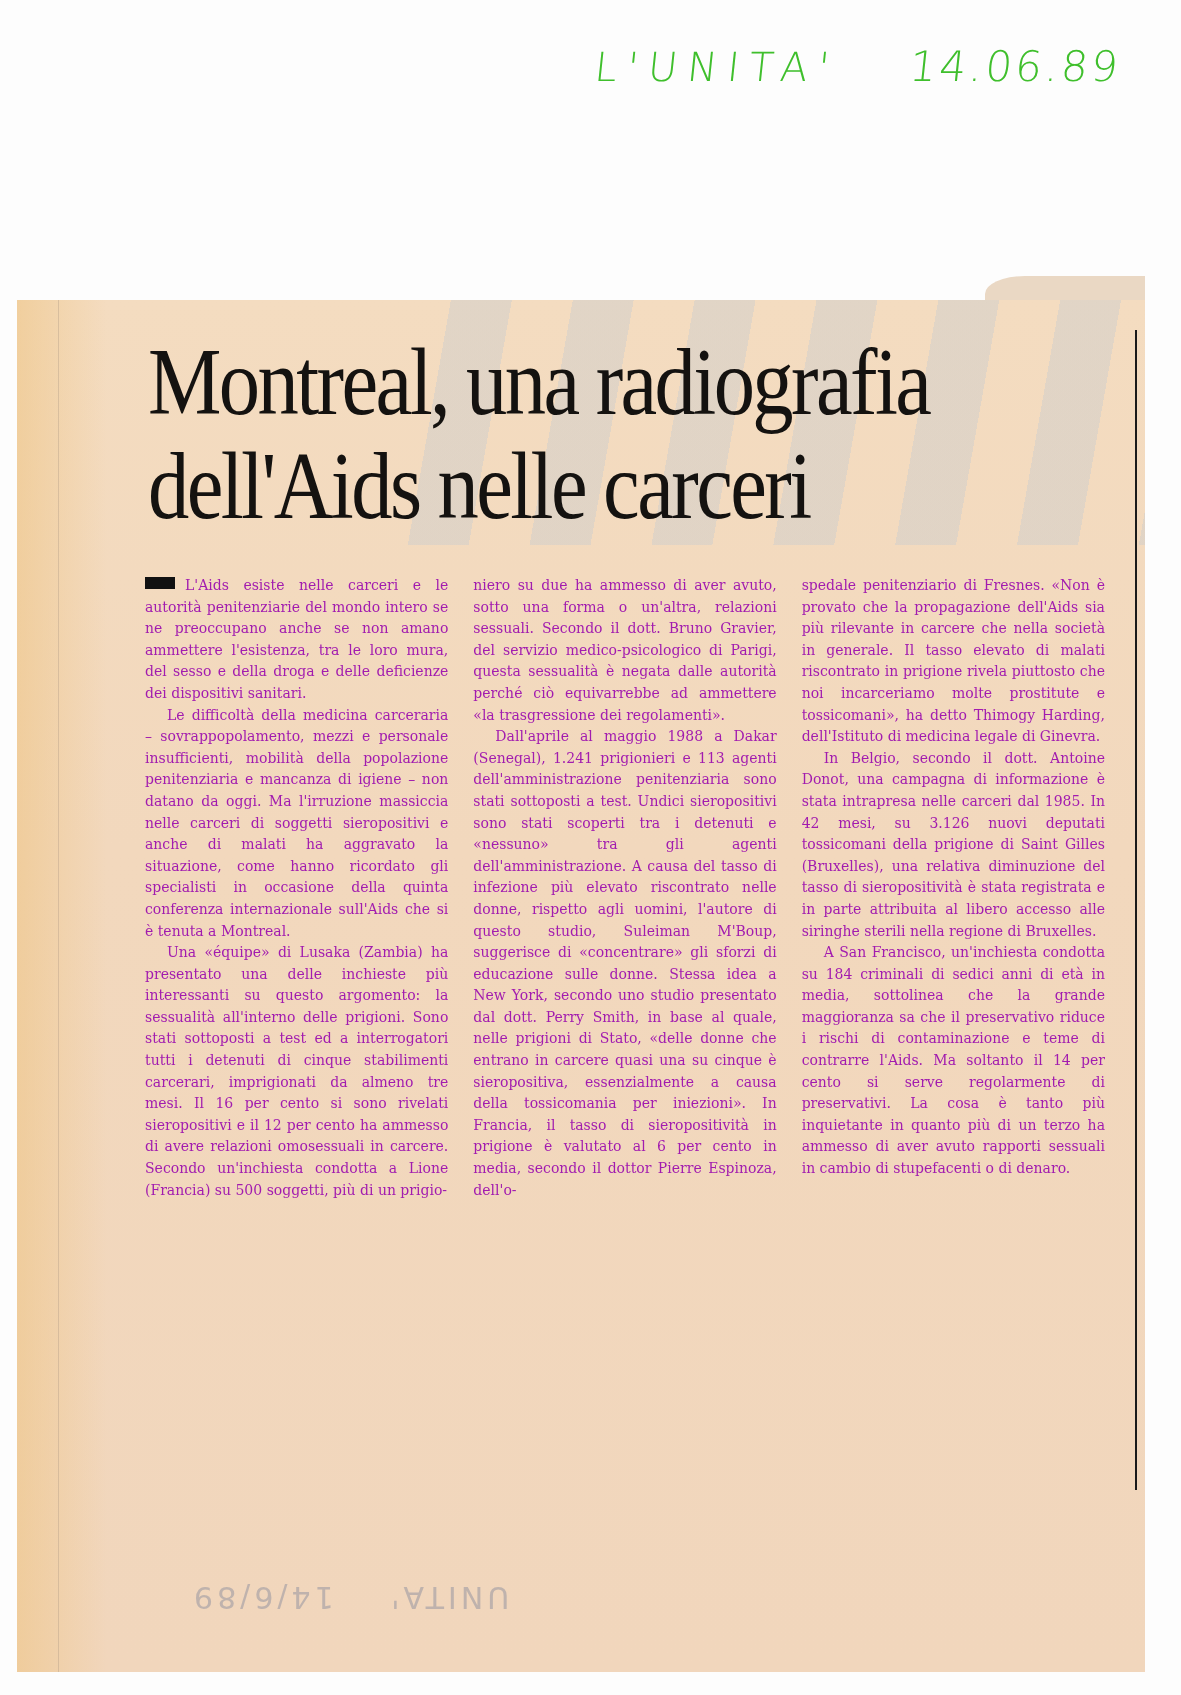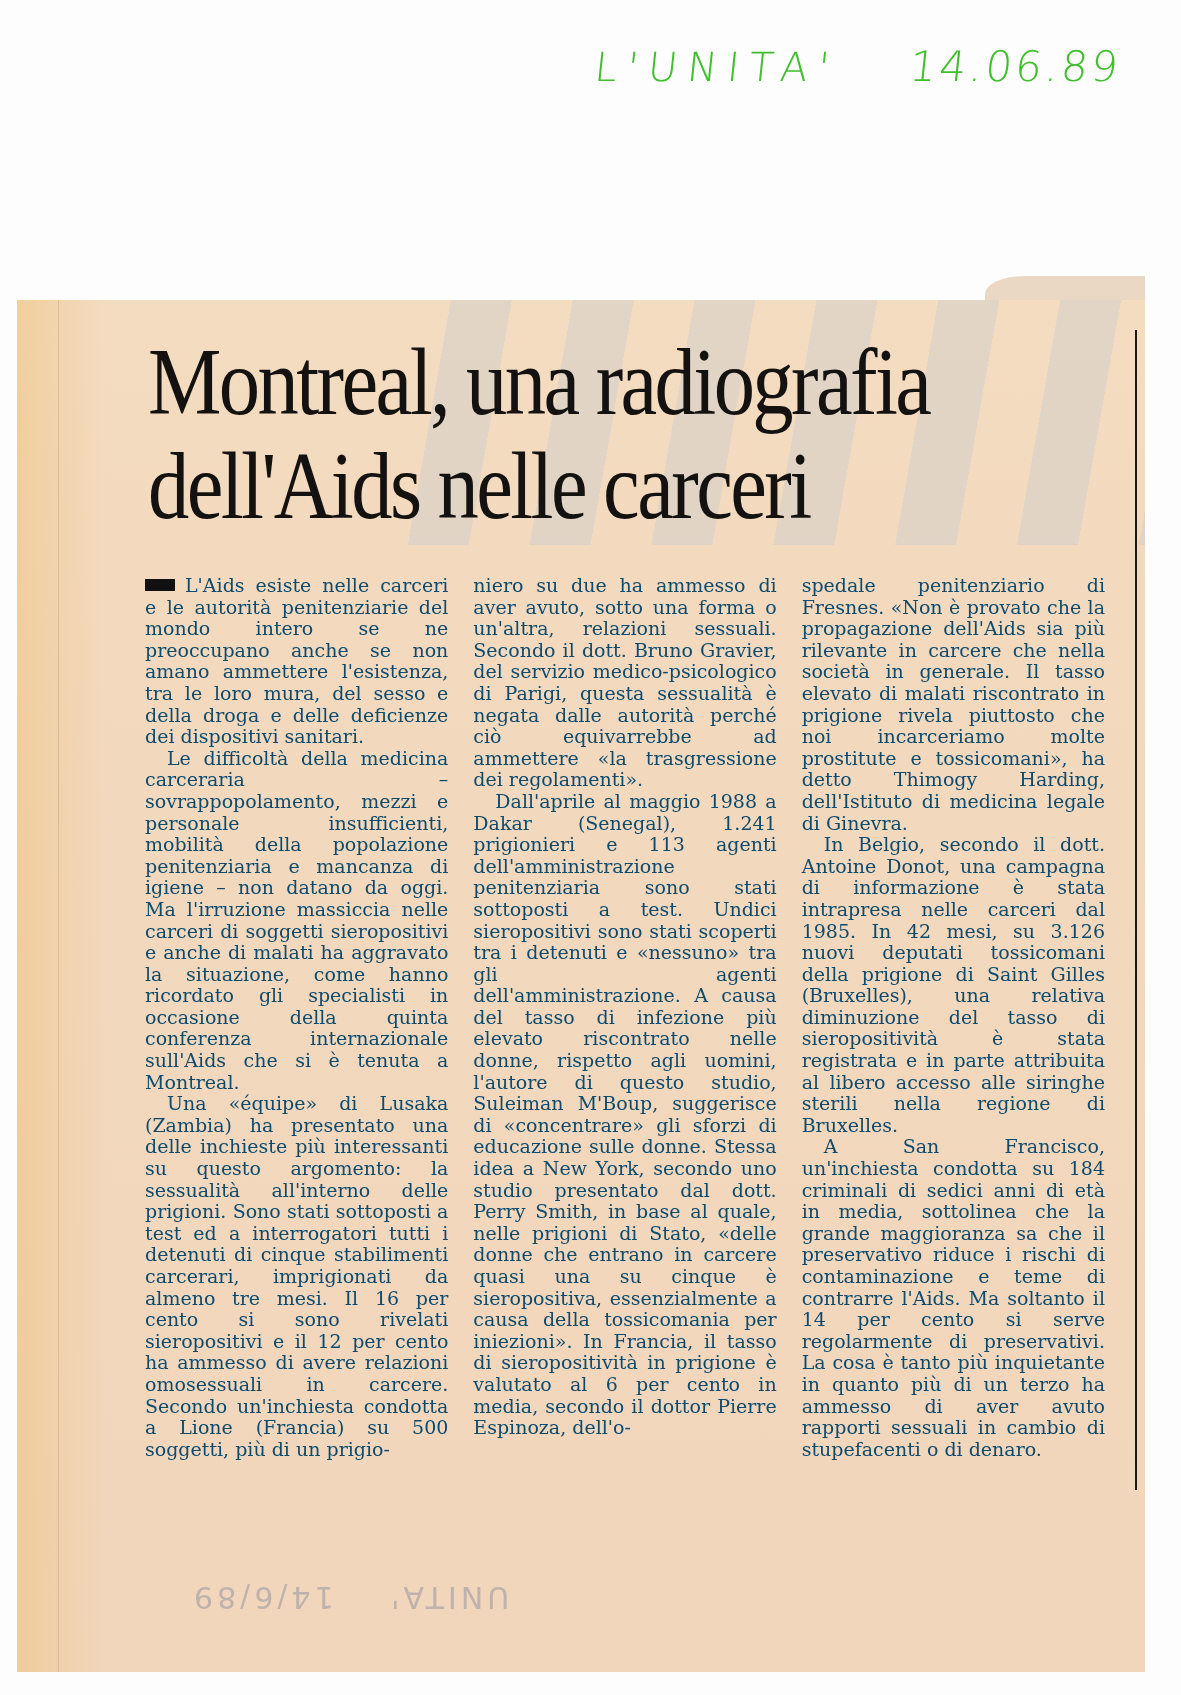--- a/index.html
+++ b/index.html
@@ -103,23 +103,23 @@
       position: absolute;
       left: 145px;
       top: 575px;
       width: 960px;
       display: flex;
       gap: 25px;
     }
     .column {
       width: 305px;
       font-family: "DejaVu Serif", serif;
-      font-size: 19px;
+      font-size: 14px;
       line-height: 21.6px;
-      color: #0c4a6e;
+      color: #a21caf;
       text-align: justify;
       hyphens: manual;
     }
     .column p {
       margin: 0;
       text-indent: 22px;
     }
     .column p.no-indent { text-indent: 0; }
     .lead-marker {
       display: inline-block;

